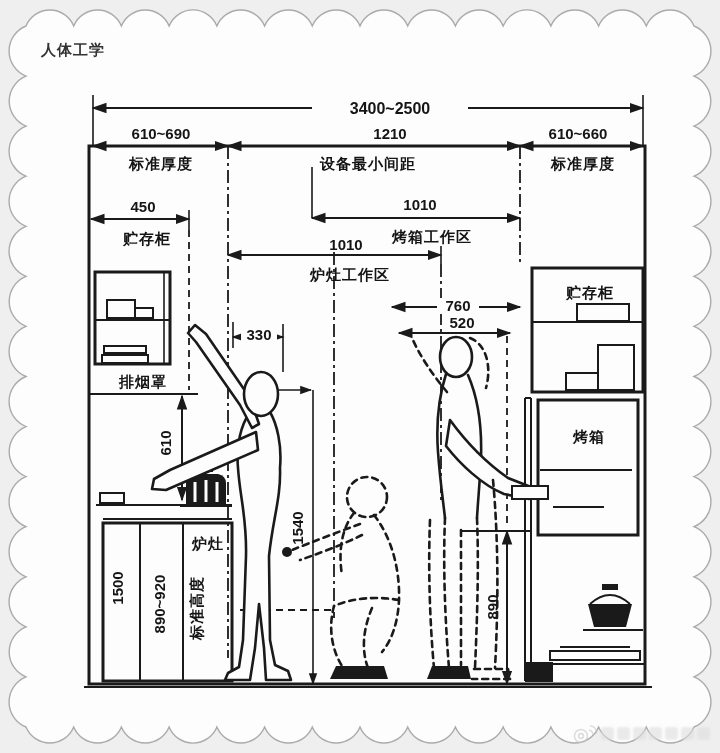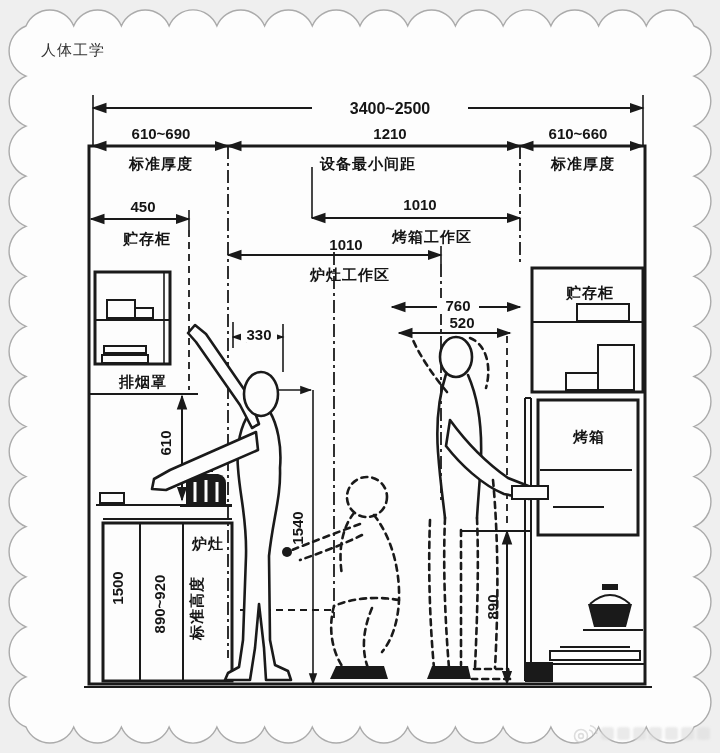--- a/index.html
+++ b/index.html
@@ -4,21 +4,21 @@
 <style>
   html,body{margin:0;padding:0;}
   body{
     width:720px;height:753px;position:relative;overflow:hidden;
     background:#efefef;
     font-family:"Liberation Sans", sans-serif;
   }
   #scallop-frame{position:absolute;left:0;top:0;z-index:0;}
   #page-title{
     position:absolute;left:41px;top:41px;z-index:3;
-    font-size:15px;font-weight:normal;color:#333;letter-spacing:1px;
+    font-size:15px;font-weight:bold;color:#333;letter-spacing:1px;
   }
   #diagram-svg{position:absolute;left:0;top:0;z-index:2;}
   #diagram-svg text{
     font-family:"Liberation Sans", sans-serif;
     font-weight:bold;fill:#151515;
   }
   .dim-num{font-size:15px;}
   .dim-num-lg{font-size:16px;}
   .cjk{font-size:15px;letter-spacing:1px;}
   .stk{stroke:#1a1a1a;fill:none;stroke-width:2;}

